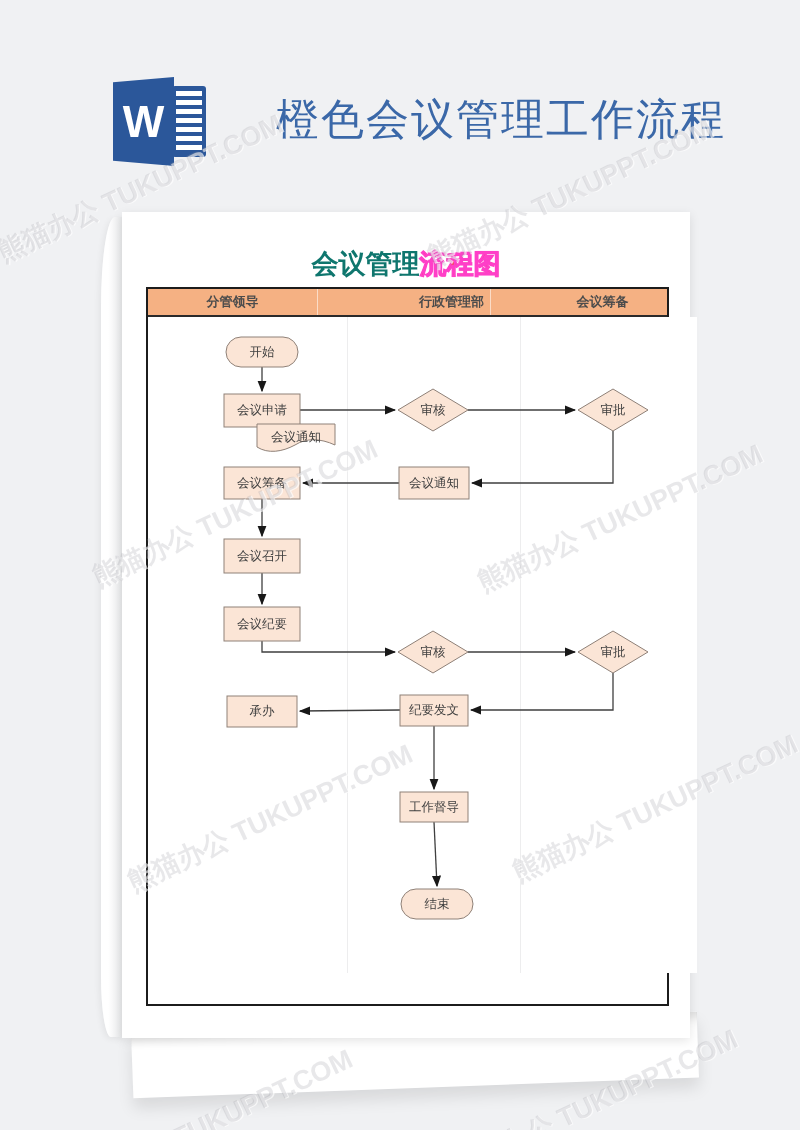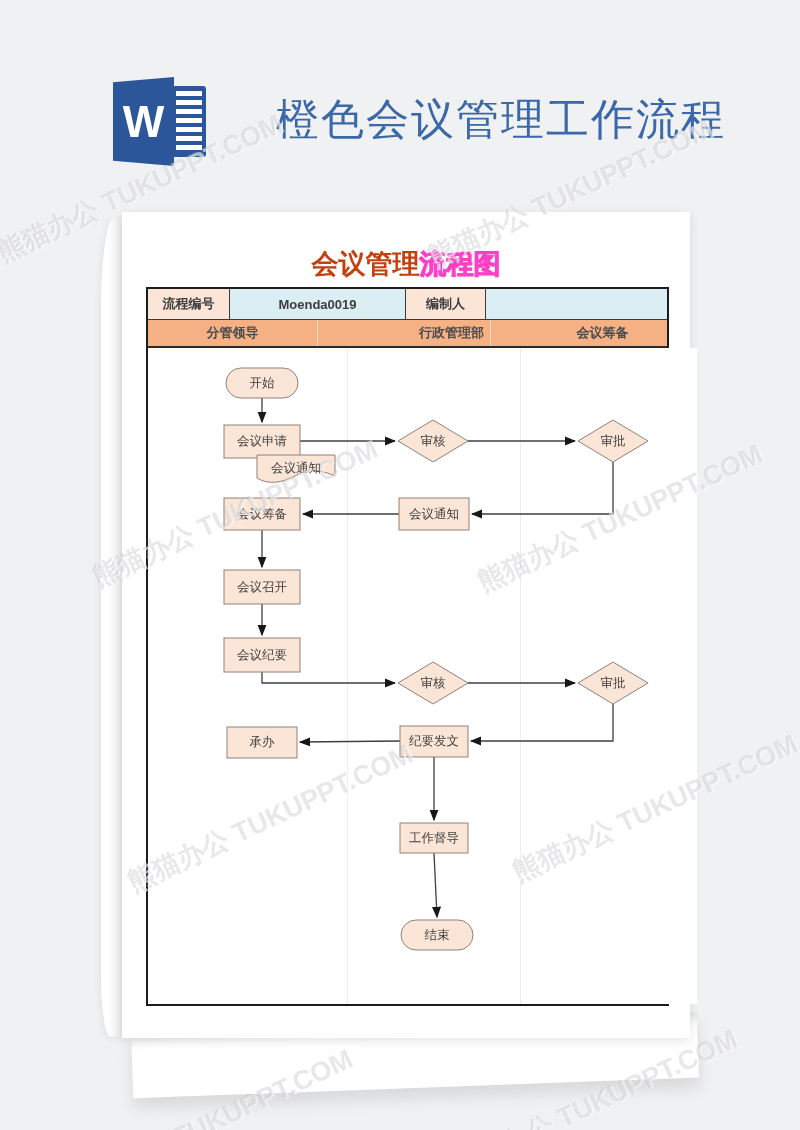--- a/index.html
+++ b/index.html
@@ -56,21 +56,21 @@
     box-shadow:0 3px 10px rgba(0,0,0,0.10);
     z-index:2;
   }
 
   
   .doc-title {
     position:absolute; top:34px; left:0; width:100%;
     text-align:center; font-weight:bold; font-size:27px; white-space:nowrap;
   }
   .doc-title .hl {
-    color:#c2410c;
+    color:#0f766e;
     border-bottom:3px solid #7030a0;
     padding-bottom:17px;
   }
   .doc-title .sfx {
     color:#ef4444;
     -webkit-text-stroke:1px #ff3fc8;
     text-shadow:0 0 1px #ff3fc8;
   }
 
   
@@ -149,26 +149,20 @@
 <div class="sheet-under-bottom"></div>
 
 <div class="sheet">
 
   <div class="doc-title">
     <span class="hl">会议管理</span><span class="sfx">流程图</span>
   </div>
 
   <div class="chart-table">
 
-    <div class="info-row">
-      <div class="info-cell cell-peach c1">流程编号</div>
-      <div class="info-cell cell-blue  c2">Moenda0019</div>
-      <div class="info-cell cell-peach c3">编制人</div>
-      <div class="info-cell cell-blue  c4"></div>
-    </div>
 
     <div class="lane-row">
       <div class="lane-cell l1">分管领导</div>
       <div class="lane-cell l2">行政管理部</div>
       <div class="lane-cell l3">会议筹备</div>
       <div class="lane-div" style="left:169px"></div>
       <div class="lane-div" style="left:342px"></div>
     </div>
 
     <div class="chart-area">

